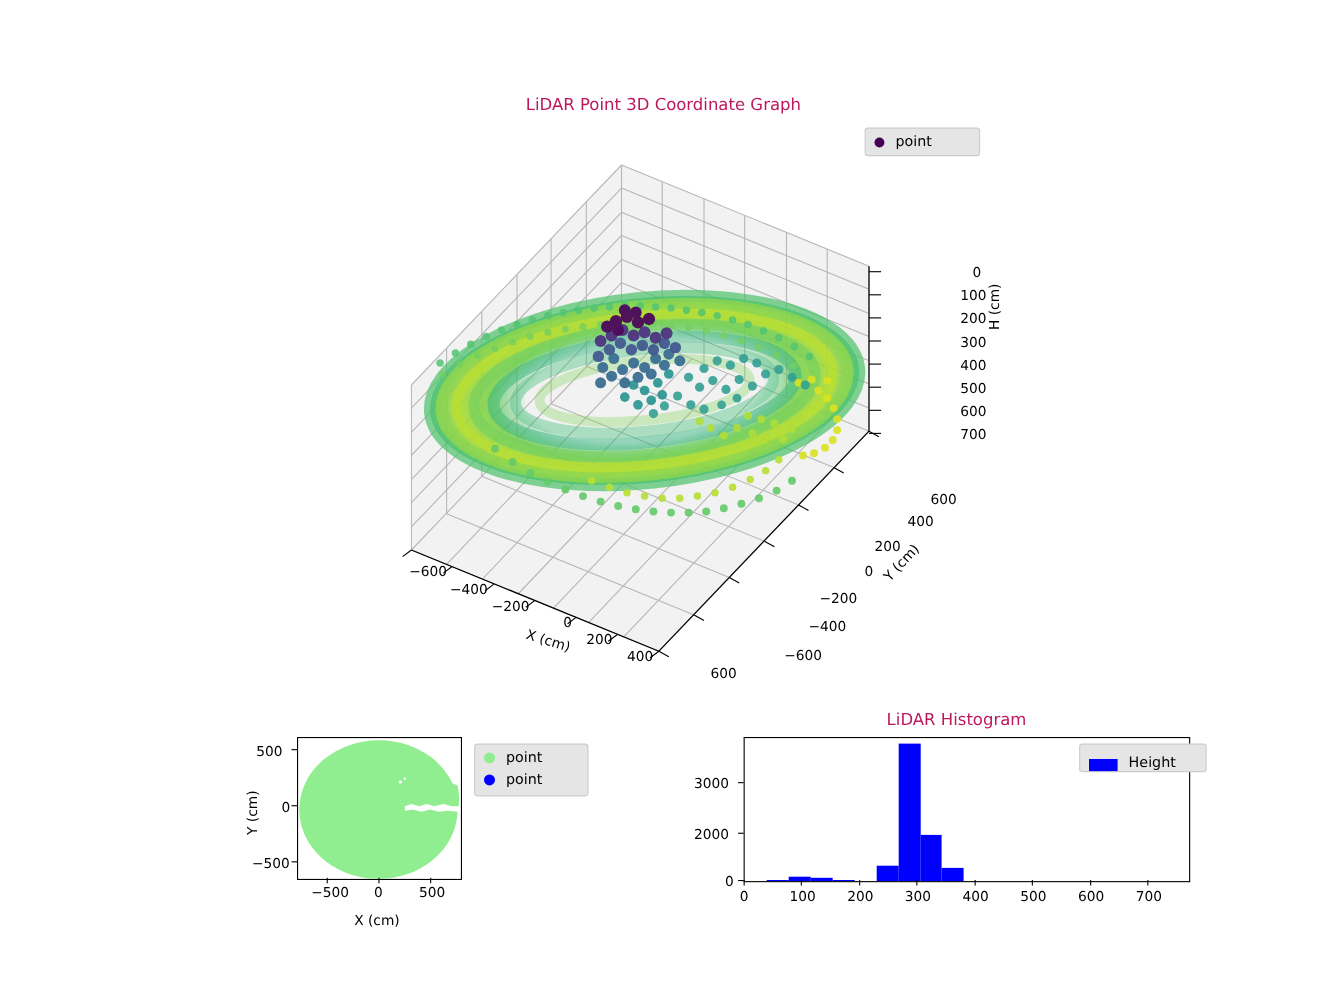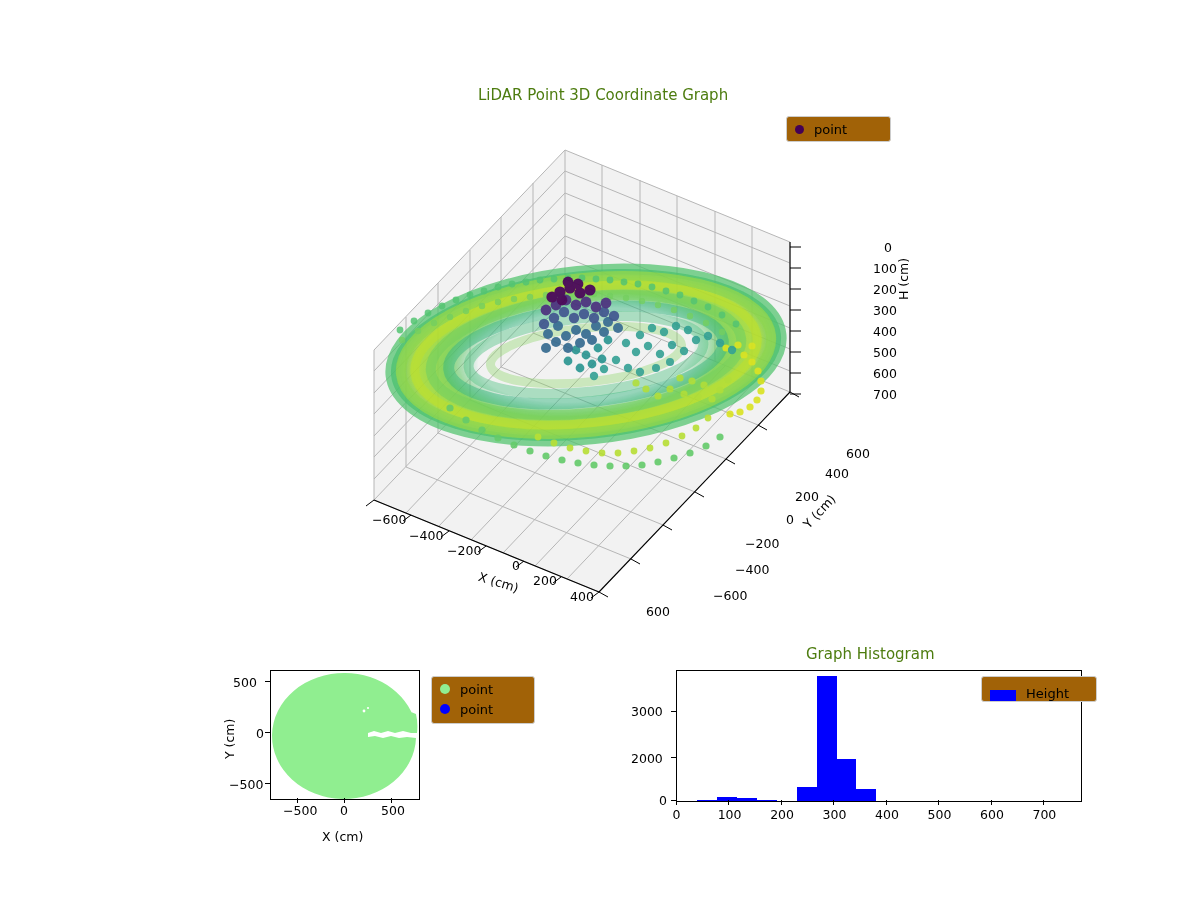--- a/index.html
+++ b/index.html
@@ -1,34 +1,34 @@
 <!DOCTYPE html>
 <html><head>
 <meta charset="utf-8">
 <style>
   html,body{margin:0;padding:0;background:#ffffff;}
   body{width:1200px;height:900px;position:relative;overflow:hidden;
        font-family:"DejaVu Sans","Liberation Sans",sans-serif;color:#000;}
   .fig{position:absolute;left:0;top:0;width:1200px;height:900px;}
 
   
-  .ttl{position:absolute;font-size:15px;color:#4d7c0f;white-space:nowrap;}
+  .ttl{position:absolute;font-size:15px;color:#be185d;white-space:nowrap;}
   .tick{position:absolute;font-size:12.5px;color:#000;white-space:nowrap;}
   .axlab{position:absolute;font-size:12.5px;color:#000;white-space:nowrap;}
 
   
   #ax3d{position:absolute;left:340px;top:140px;width:580px;height:490px;}
   #ax3d svg{position:absolute;left:0;top:0;}
   .pane{fill:#f2f2f2;stroke:none;}
   .gridedge{stroke:#b6b6b6;stroke-width:1.0;fill:none;}
   .axline{stroke:#000000;stroke-width:1.1;fill:none;}
   .tickmark{stroke:#000000;stroke-width:1.0;}
 
   
-  .legend{position:absolute;background:#a16207;border:1px solid #cccccc;
+  .legend{position:absolute;background:#e5e5e5;border:1px solid #cccccc;
           border-radius:3px;box-shadow:none;}
   .legend .row{display:flex;align-items:center;height:20px;}
   .legend .mk{display:inline-block;}
   .legend .lb{font-size:13px;color:#000;margin-left:10px;white-space:nowrap;}
   .dot{width:9px;height:9px;border-radius:50%;}
 
   
   #ax2d{position:absolute;left:270px;top:670px;width:148px;height:128px;
         border:1.1px solid #000;background:#fff;overflow:hidden;}
   
@@ -446,21 +446,21 @@
     <div class="row">
       <span class="mk dot" style="background:#90ee90;width:10px;height:10px;"></span>
       <span class="lb">point</span>
     </div>
     <div class="row">
       <span class="mk dot" style="background:#0000ff;width:10px;height:10px;"></span>
       <span class="lb">point</span>
     </div>
   </div>
 
-  <div class="ttl" style="left:806px;top:645px;">Graph Histogram</div>
+  <div class="ttl" style="left:806px;top:645px;">LiDAR Histogram</div>
 
   <div id="axh">
     <div id="bars">
         <div class="bar" style="left: 19.9377px; width: 19.9377px; height: 1.39286px; background: rgb(0, 0, 255);"></div>
         <div class="bar" style="left: 39.8753px; width: 19.9377px; height: 3.71429px; background: rgb(0, 0, 255);"></div>
         <div class="bar" style="left: 59.813px; width: 19.9377px; height: 2.55357px; background: rgb(0, 0, 255);"></div>
         <div class="bar" style="left: 79.7506px; width: 19.9377px; height: 1px; background: rgb(0, 0, 255);"></div>
         <div class="bar" style="left: 119.626px; width: 19.9377px; height: 13.9286px; background: rgb(0, 0, 255);"></div>
         <div class="bar" style="left: 139.564px; width: 19.9377px; height: 125.357px; background: rgb(0, 0, 255);"></div>
         <div class="bar" style="left: 159.501px; width: 19.9377px; height: 41.7857px; background: rgb(0, 0, 255);"></div>

